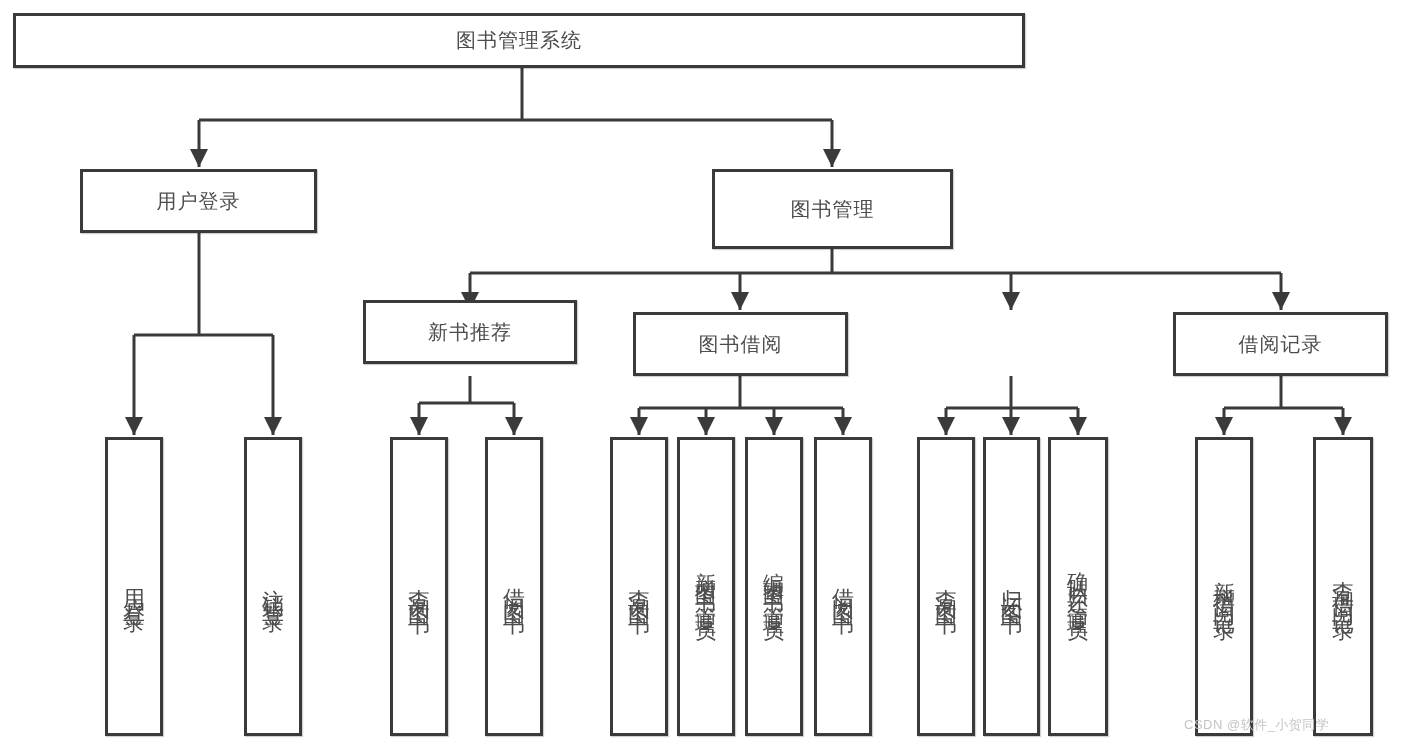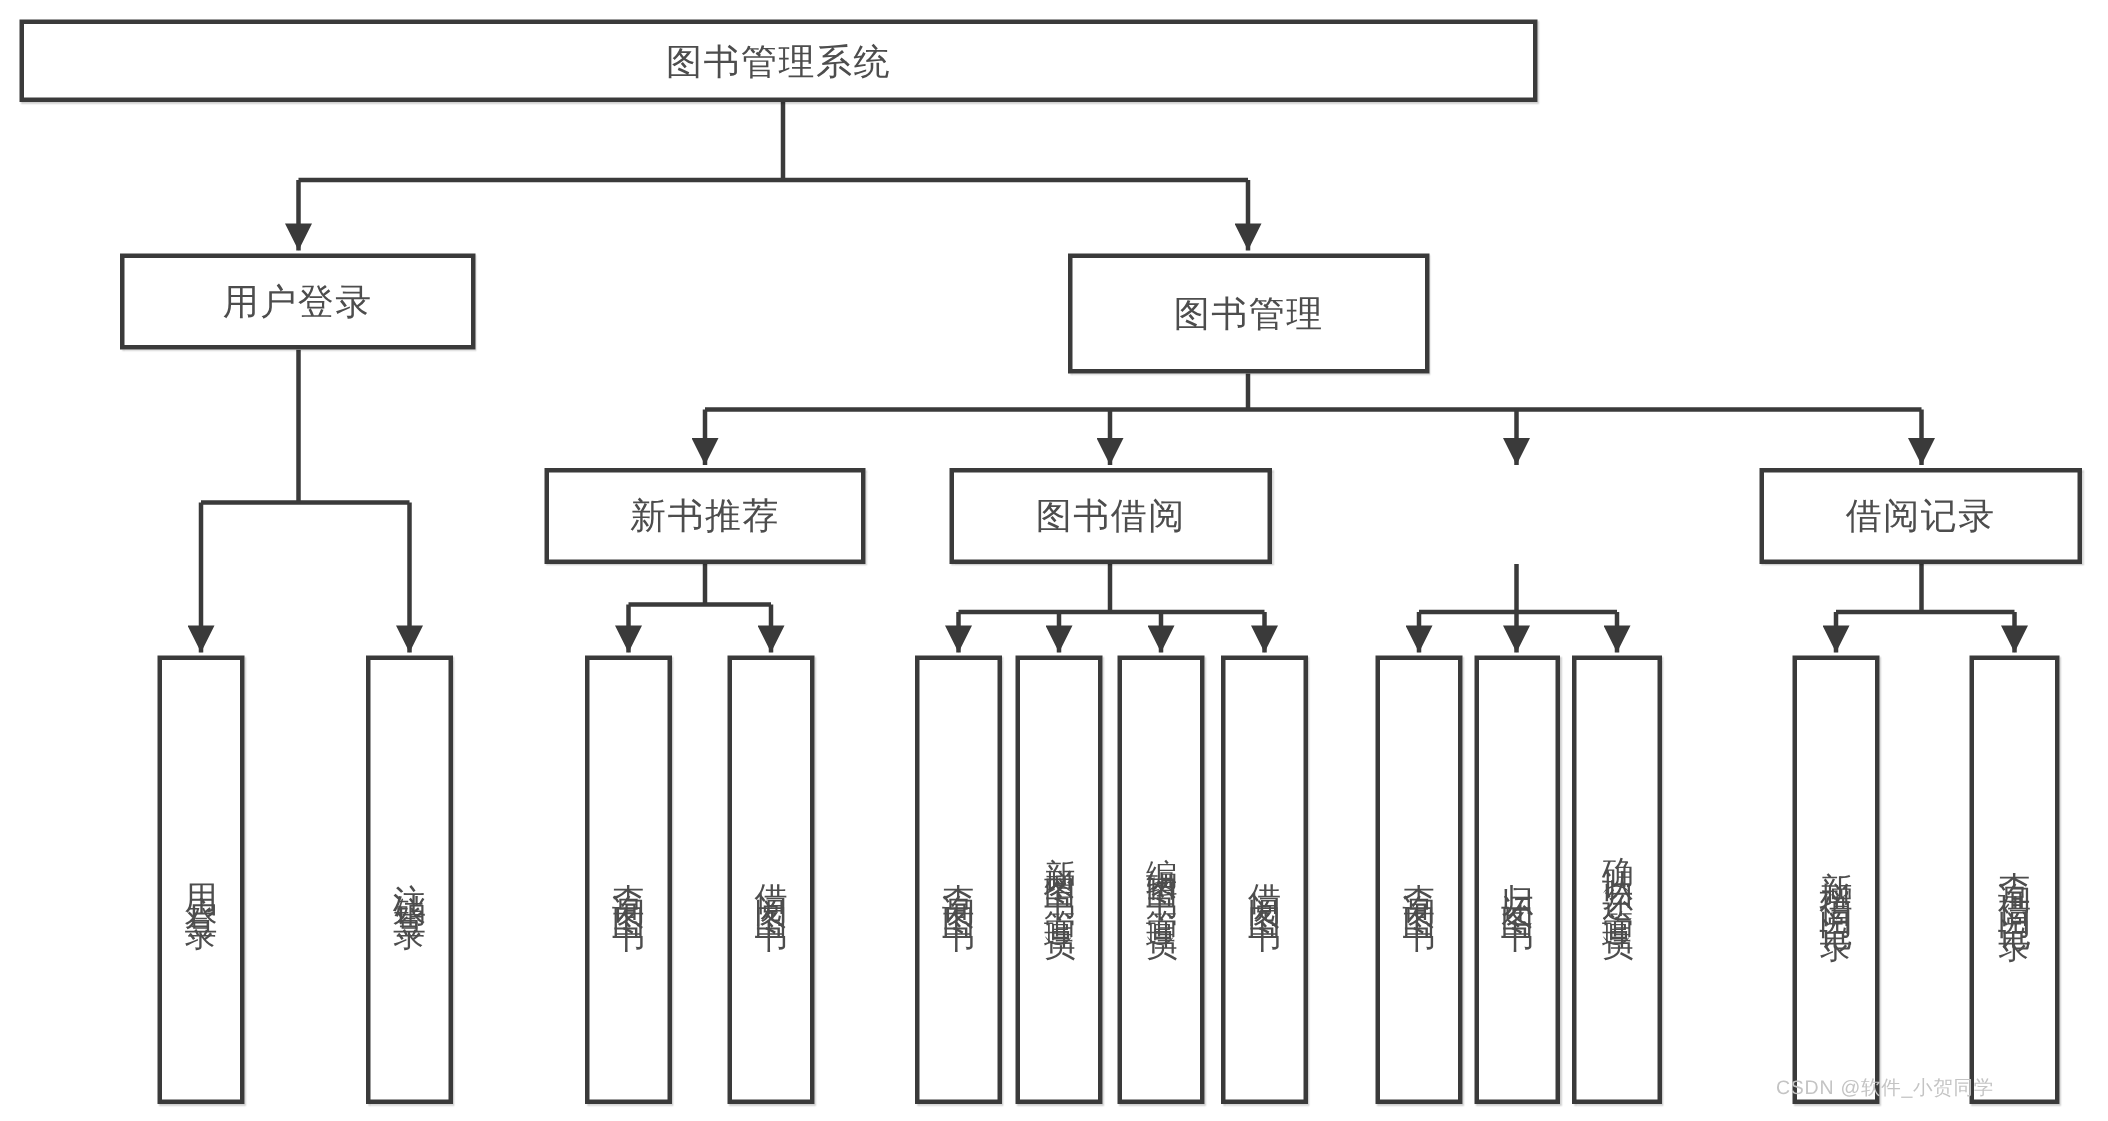--- a/index.html
+++ b/index.html
@@ -6,21 +6,21 @@
   .canvas{
     position:relative;width:1405px;height:747px;background:#ffffff;overflow:hidden;
     font-family:"Liberation Sans","DejaVu Sans",sans-serif;color:#4a4a4a;
   }
   svg.connectors{position:absolute;left:0;top:0;width:1405px;height:747px;z-index:1;}
   .node{
     position:absolute;box-sizing:border-box;background:#ffffff;
     border:3px solid #3a3a3a;display:flex;align-items:center;justify-content:center;
     z-index:2;box-shadow:1px 1px 1px rgba(0,0,0,0.18);
   }
-  .hlabel{font-size:24px;letter-spacing:1px;color:#4d4d4d;white-space:nowrap;}
+  .hlabel{font-size:20px;letter-spacing:1px;color:#4d4d4d;white-space:nowrap;}
   .vnode{z-index:2;}
   .vnode .vlabel{
     writing-mode:vertical-rl;text-orientation:mixed;
     font-size:22px;letter-spacing:8px;color:#4d4d4d;line-height:1;
   }
   .vnode .vlabel.long{letter-spacing:7px;font-size:21px;}
   .watermark{
     position:absolute;z-index:3;font-size:13px;letter-spacing:0.5px;
     color:#c4c4c4;white-space:nowrap;
   }
@@ -84,21 +84,21 @@
     <span class="hlabel">图书管理系统</span>
   </div>
 
   <div class="node" style="left:80px;top:169px;width:237px;height:64px">
     <span class="hlabel">用户登录</span>
   </div>
   <div class="node" style="left:712px;top:169px;width:241px;height:80px">
     <span class="hlabel">图书管理</span>
   </div>
 
-  <div class="node" style="left:363px;top:312px;width:214px;height:64px">
+  <div class="node" style="left:363px;top:300px;width:214px;height:64px">
     <span class="hlabel">新书推荐</span>
   </div>
   <div class="node" style="left:633px;top:312px;width:215px;height:64px">
     <span class="hlabel">图书借阅</span>
   </div>
   <div class="node" style="left:1173px;top:312px;width:215px;height:64px">
     <span class="hlabel">借阅记录</span>
   </div>
 
   <div class="node vnode" style="left:105px;top:437px;width:58px;height:299px">

